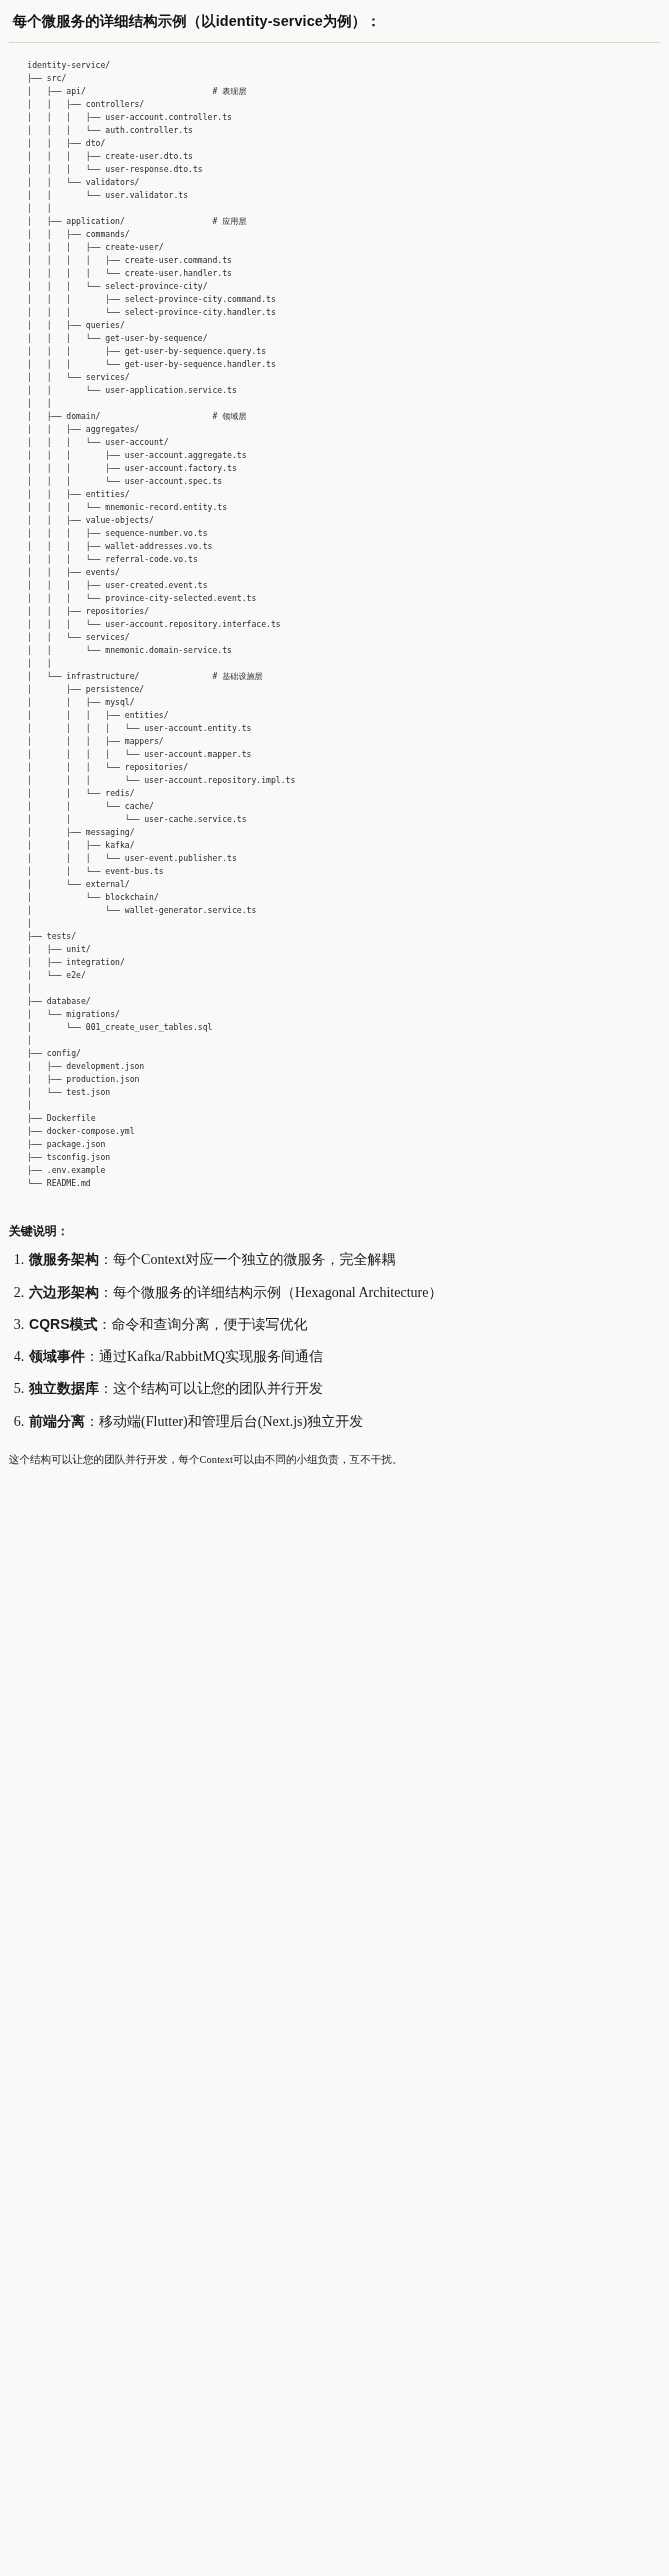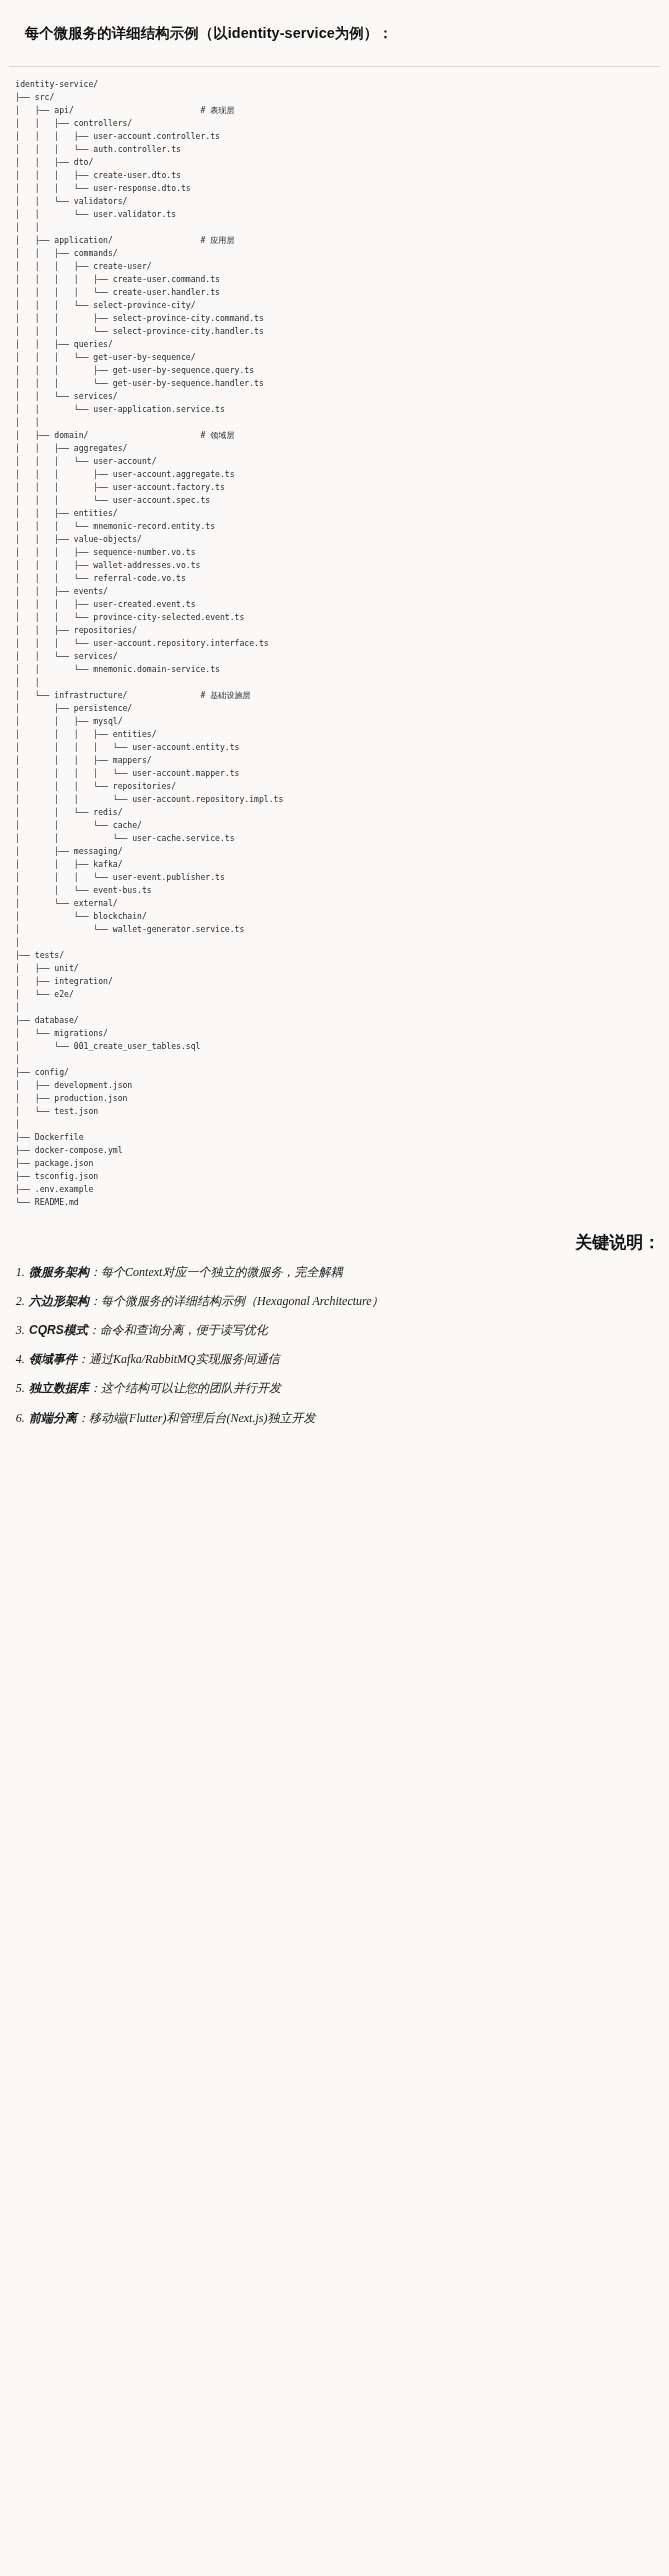--- a/index.html
+++ b/index.html
@@ -20,60 +20,58 @@
     background: #faf9f7;
   }
 
   
   .doc-title {
     font-family: "Liberation Sans", "DejaVu Sans", sans-serif;
     font-weight: bold;
     font-size: 14.4px;
     line-height: 1.25;
     color: #111111;
-    margin: 16px;
+    margin: 4px;
     padding: 7.5px 0 8.8px 0;
     letter-spacing: 0.1px;
   }
   .rule {
     height: 0.6px;
     background: #d9d7d2;
     border: 0;
     margin: 0 0 11.3px 0;
   }
 
   
   .codeblock {
     font-family: "DejaVu Sans Mono", "Liberation Mono", monospace;
     font-size: 8.1px;
     line-height: 13px;
     color: #24292e;
     white-space: pre;
-    margin: 4px;
+    margin: 16px;
     padding: 0 0 3.8px 2.5px;
     overflow: visible;
     background: transparent;
   }
 
   
   .notes-title {
     font-family: "Liberation Sans", "DejaVu Sans", sans-serif;
     font-weight: bold;
-    font-size: 17px;
+    font-size: 12px;
     color: #111111;
     margin: 0;
     padding: 13.8px 0 8.8px 0;
-    text-align: right;
   }
   ol.notes {
     margin: 0;
     padding: 0 0 0 19px;
-    font-size: 12px;
+    font-size: 14px;
     line-height: 1.55;
-    font-style: italic;
   }
   ol.notes li {
     margin: 0 0 10.6px 0;
     padding-left: 1.3px;
   }
   ol.notes li:last-child { margin-bottom: 6px; }
   ol.notes .lbl {
     font-family: "Liberation Sans", "DejaVu Sans", sans-serif;
     font-weight: bold;
   }
@@ -184,15 +182,16 @@
 
   <ol class="notes">
       <li><strong class="lbl">微服务架构</strong><span>：每个Context对应一个独立的微服务，完全解耦</span></li>
       <li><strong class="lbl">六边形架构</strong><span>：每个微服务的详细结构示例（Hexagonal Architecture）</span></li>
       <li><strong class="lbl">CQRS模式</strong><span>：命令和查询分离，便于读写优化</span></li>
       <li><strong class="lbl">领域事件</strong><span>：通过Kafka/RabbitMQ实现服务间通信</span></li>
       <li><strong class="lbl">独立数据库</strong><span>：这个结构可以让您的团队并行开发</span></li>
       <li><strong class="lbl">前端分离</strong><span>：移动端(Flutter)和管理后台(Next.js)独立开发</span></li>
     </ol>
 
+  <p class="closing">这个结构可以让您的团队并行开发，每个Context可以由不同的小组负责，互不干扰。</p>
 
 </div>
 
 
 </body></html>

